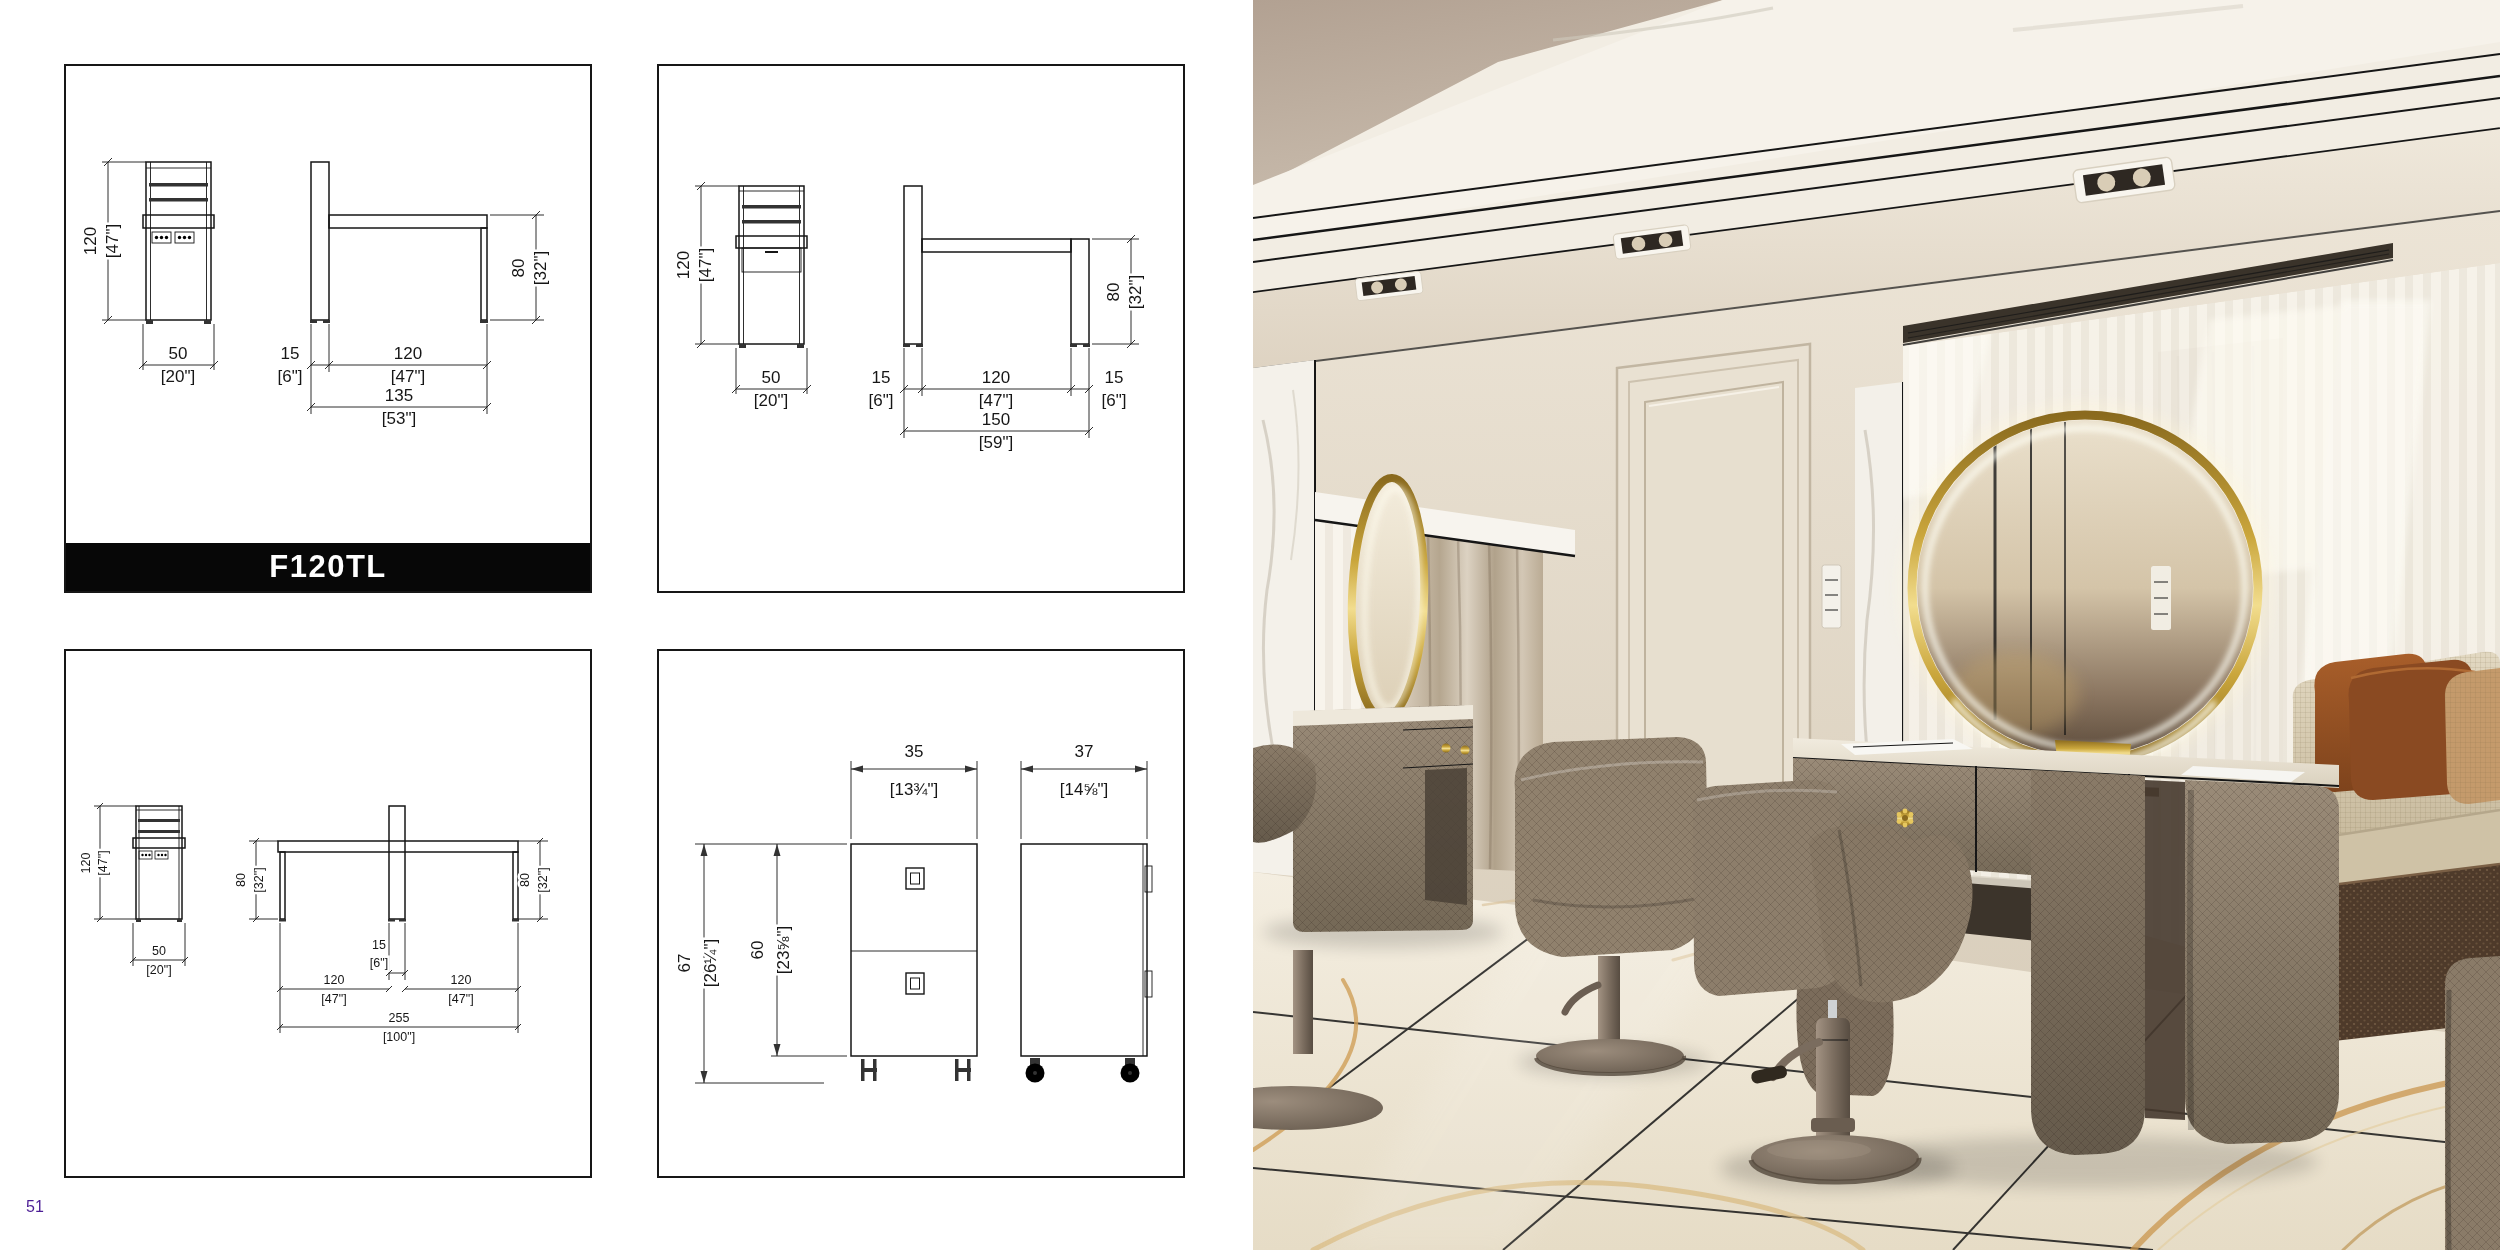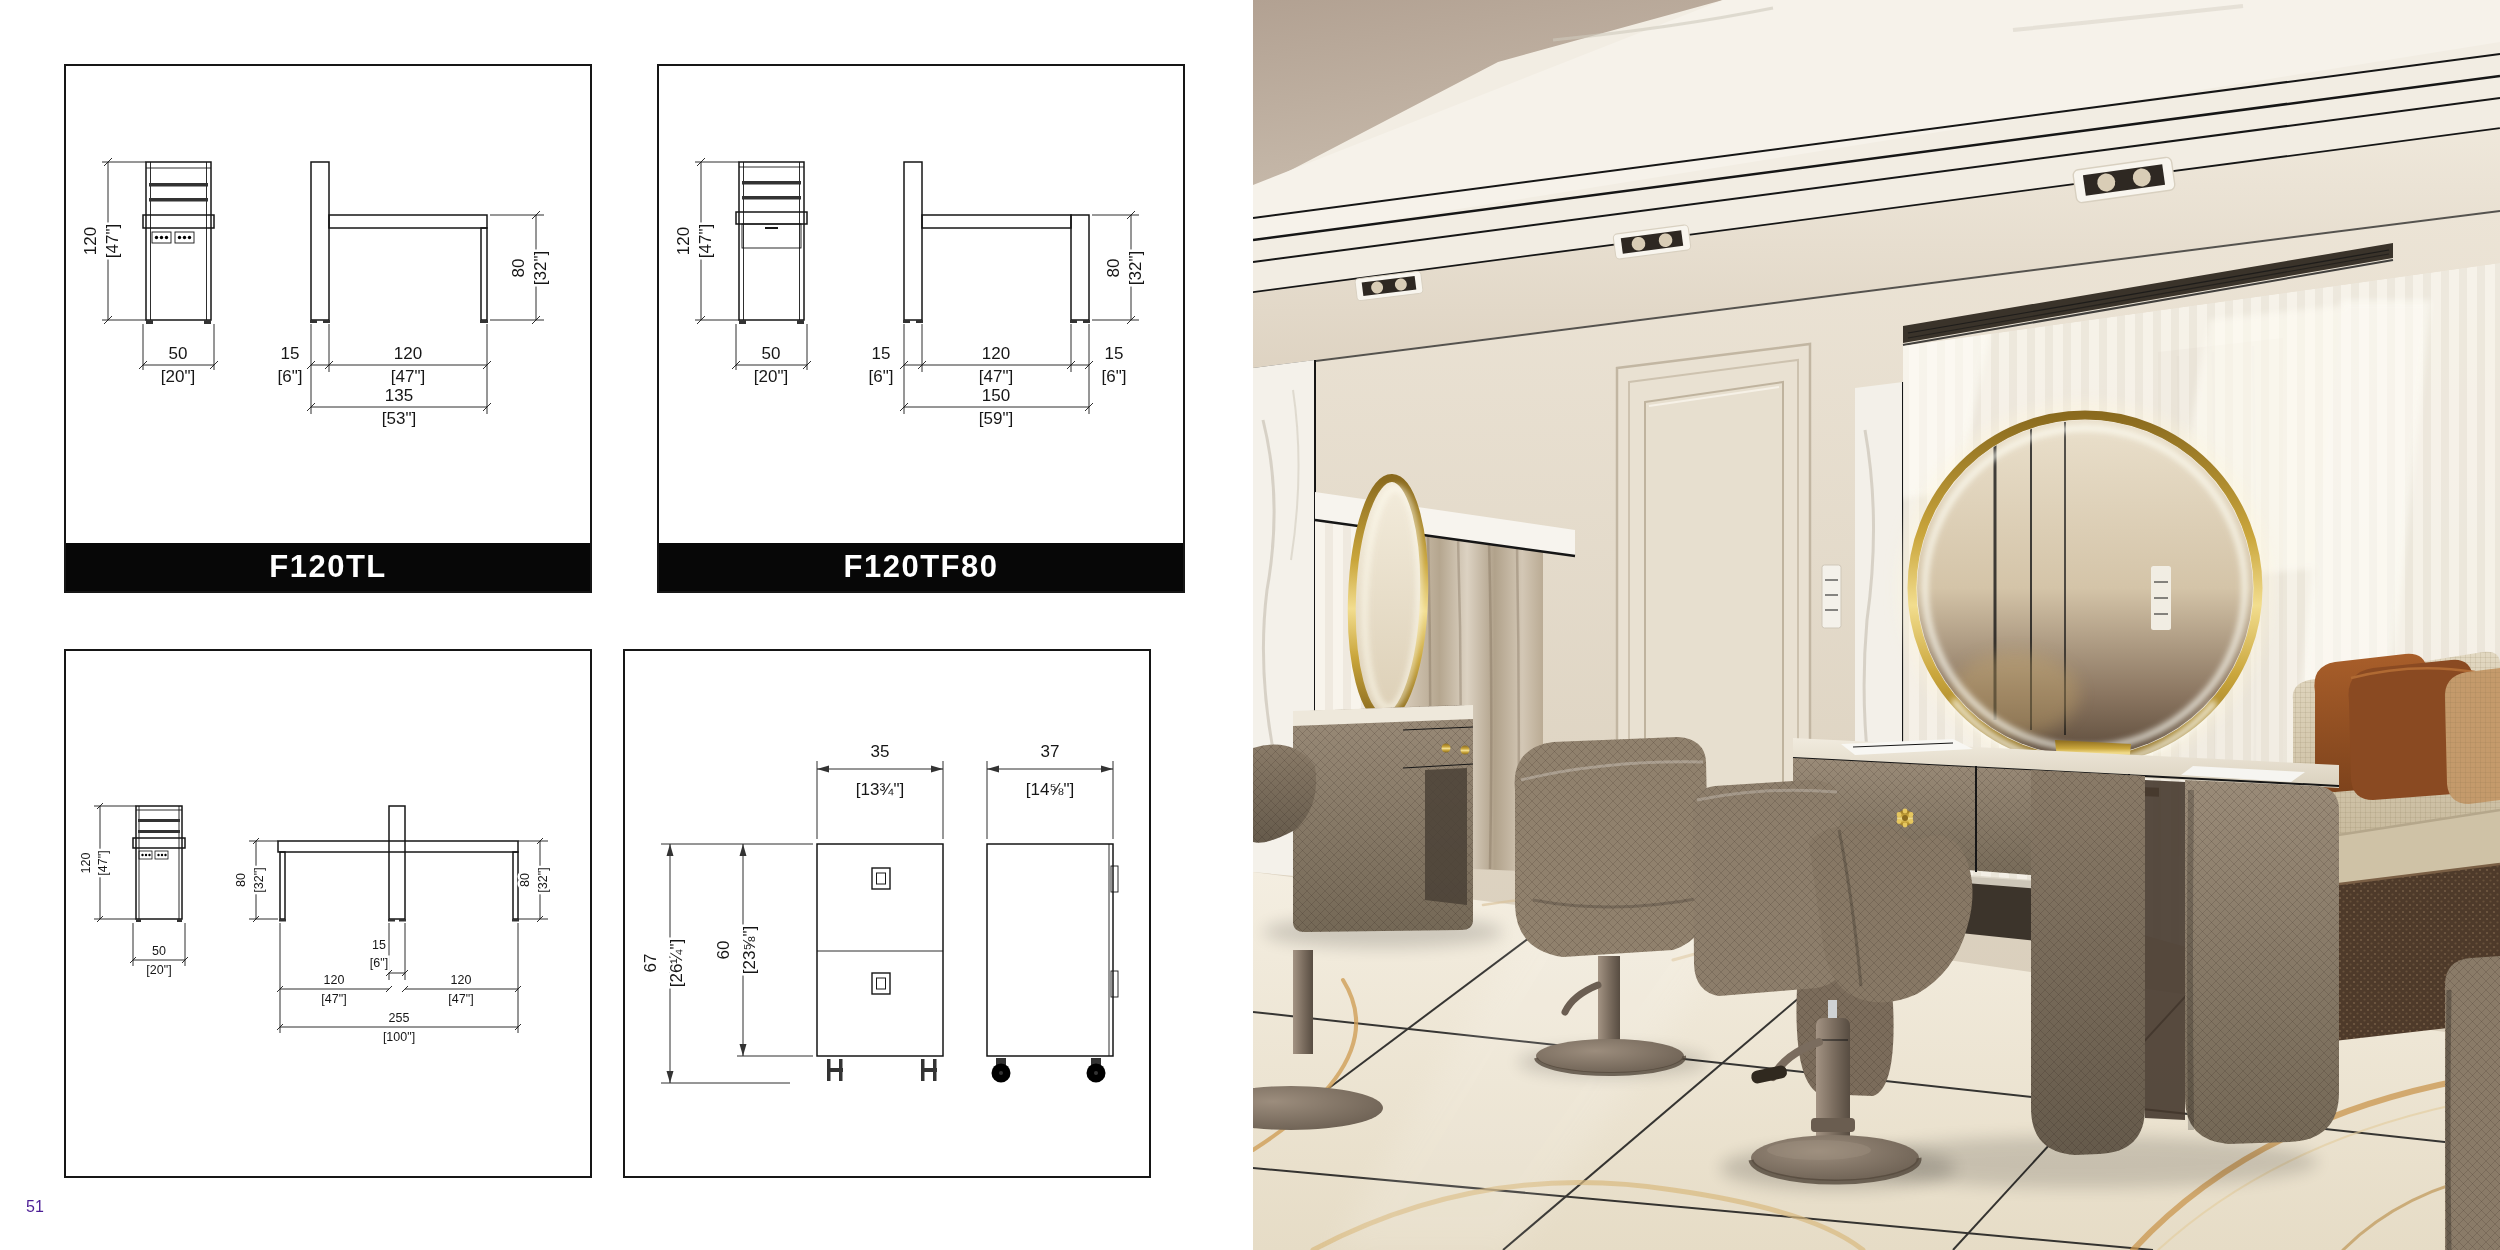--- a/index.html
+++ b/index.html
@@ -172,23 +172,20 @@
         <text class="dim" x="337" y="310" text-anchor="middle">[47"]</text>
         <text class="dim" x="455" y="287" text-anchor="middle">15</text>
         <text class="dim" x="455" y="310" text-anchor="middle">[6"]</text>
         <line class="thin" x1="245" y1="335" x2="430" y2="335"></line>
         <line class="thin" x1="241" y1="339" x2="249" y2="331"></line>
           <line class="thin" x1="426" y1="339" x2="434" y2="331"></line>
         <text class="dim" x="337" y="329" text-anchor="middle">150</text>
         <text class="dim" x="337" y="352" text-anchor="middle">[59"]</text>
       </g>
     </svg>
-    <div class="panel-label">
-      <span>F120TF80</span>
-    </div>
   </section>
 
   <section class="panel" style="left:64px;top:649px;">
     <svg class="drawing" viewBox="0 0 524 465">
       <g>
         <rect class="o obj" x="70" y="125" width="46" height="113"></rect>
         <line class="thin" x1="70" y1="129" x2="116" y2="129"></line>
         <line class="thin" x1="73" y1="125" x2="73" y2="238"></line>
         <line class="thin" x1="113" y1="125" x2="113" y2="238"></line>
         <rect class="dk" x="72" y="138" width="42" height="3"></rect>
@@ -273,21 +270,21 @@
         <text class="dimsm" x="395" y="322" text-anchor="middle">[47"]</text>
         <line class="thin" x1="214" y1="346" x2="452" y2="346"></line>
         <line class="thin" x1="211" y1="349" x2="217" y2="343"></line>
           <line class="thin" x1="449" y1="349" x2="455" y2="343"></line>
         <text class="dimsm" x="333" y="341" text-anchor="middle">255</text>
         <text class="dimsm" x="333" y="360" text-anchor="middle">[100"]</text>
       </g>
     </svg>
   </section>
 
-  <section class="panel" style="left:623px;top:649px;justify-content:space-between;">
+  <section class="panel" style="left:657px;top:649px;justify-content:space-between;">
     <svg class="drawing" viewBox="0 0 524 465">
       <g>
         <rect class="o obj" x="192" y="163" width="126" height="212"></rect>
         <line class="thin" x1="192" y1="270" x2="318" y2="270"></line>
         <rect class="o" x="247" y="187" width="18" height="21" stroke-width="1.4"></rect>
         <rect class="o" x="251.5" y="192" width="9" height="11" stroke-width="1"></rect>
         <rect class="o" x="247" y="292" width="18" height="21" stroke-width="1.4"></rect>
         <rect class="o" x="251.5" y="297" width="9" height="11" stroke-width="1"></rect>
         <g>
           <rect class="dk" x="202" y="378" width="3.5" height="22"></rect>

